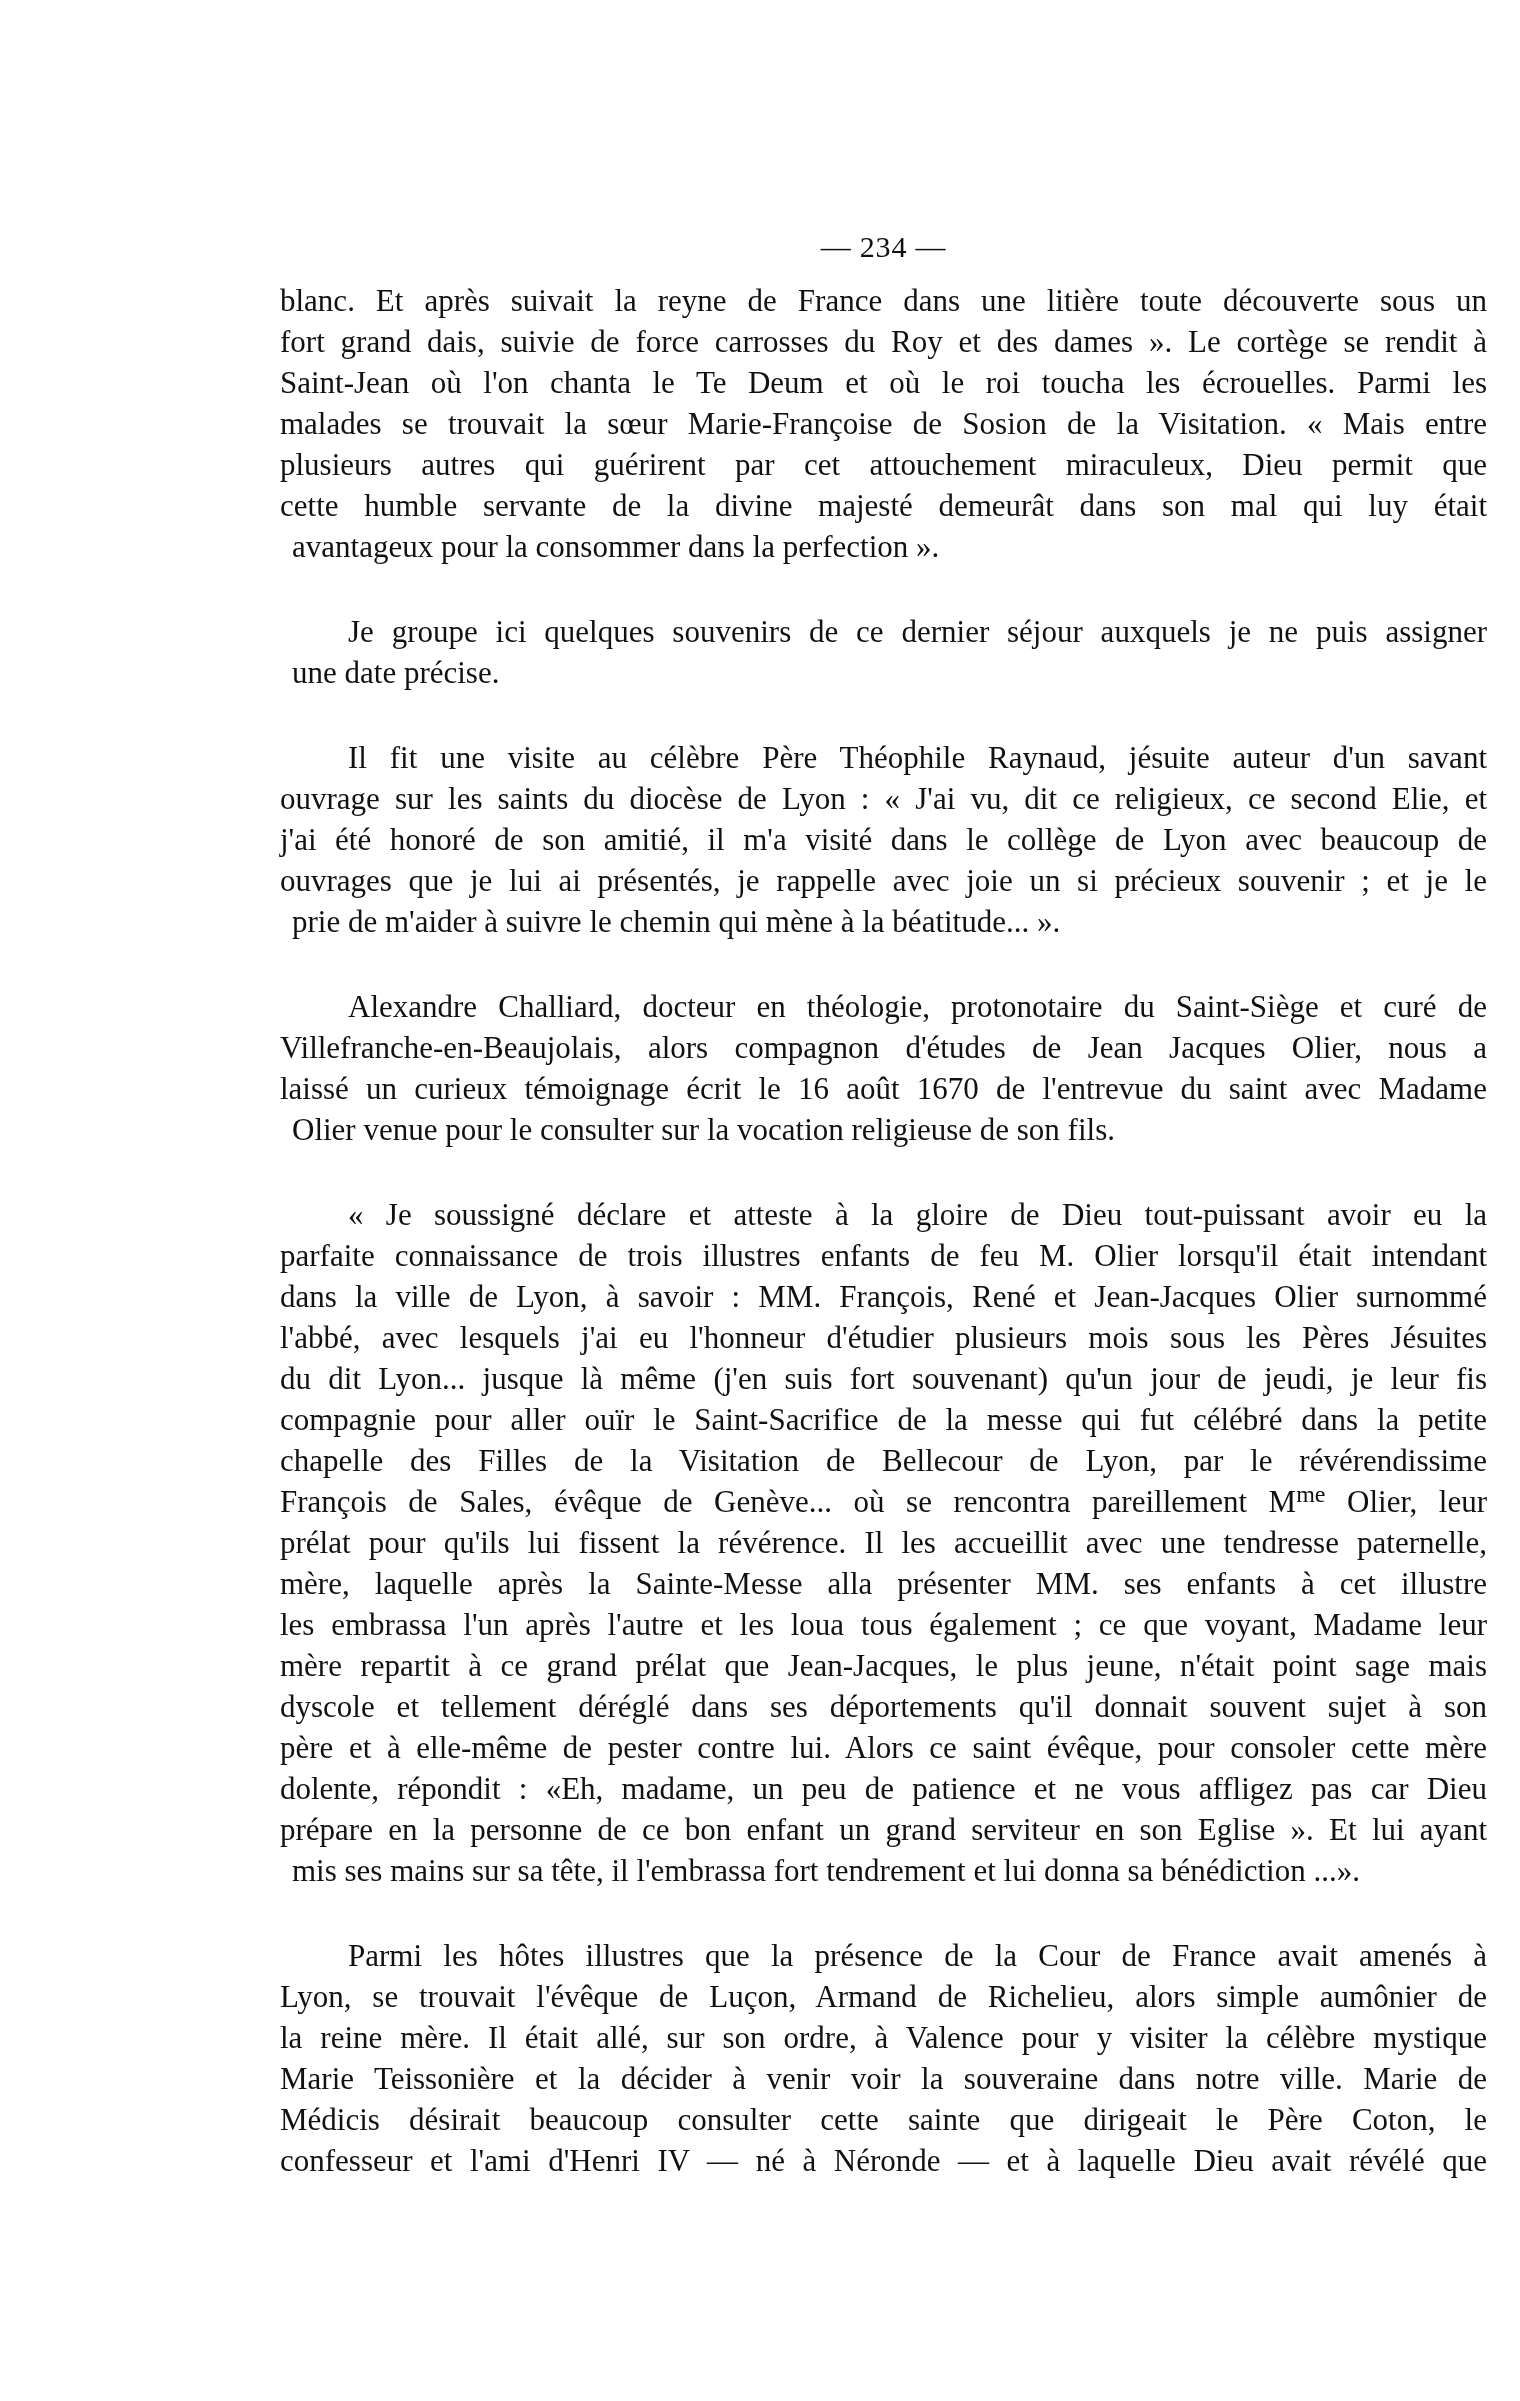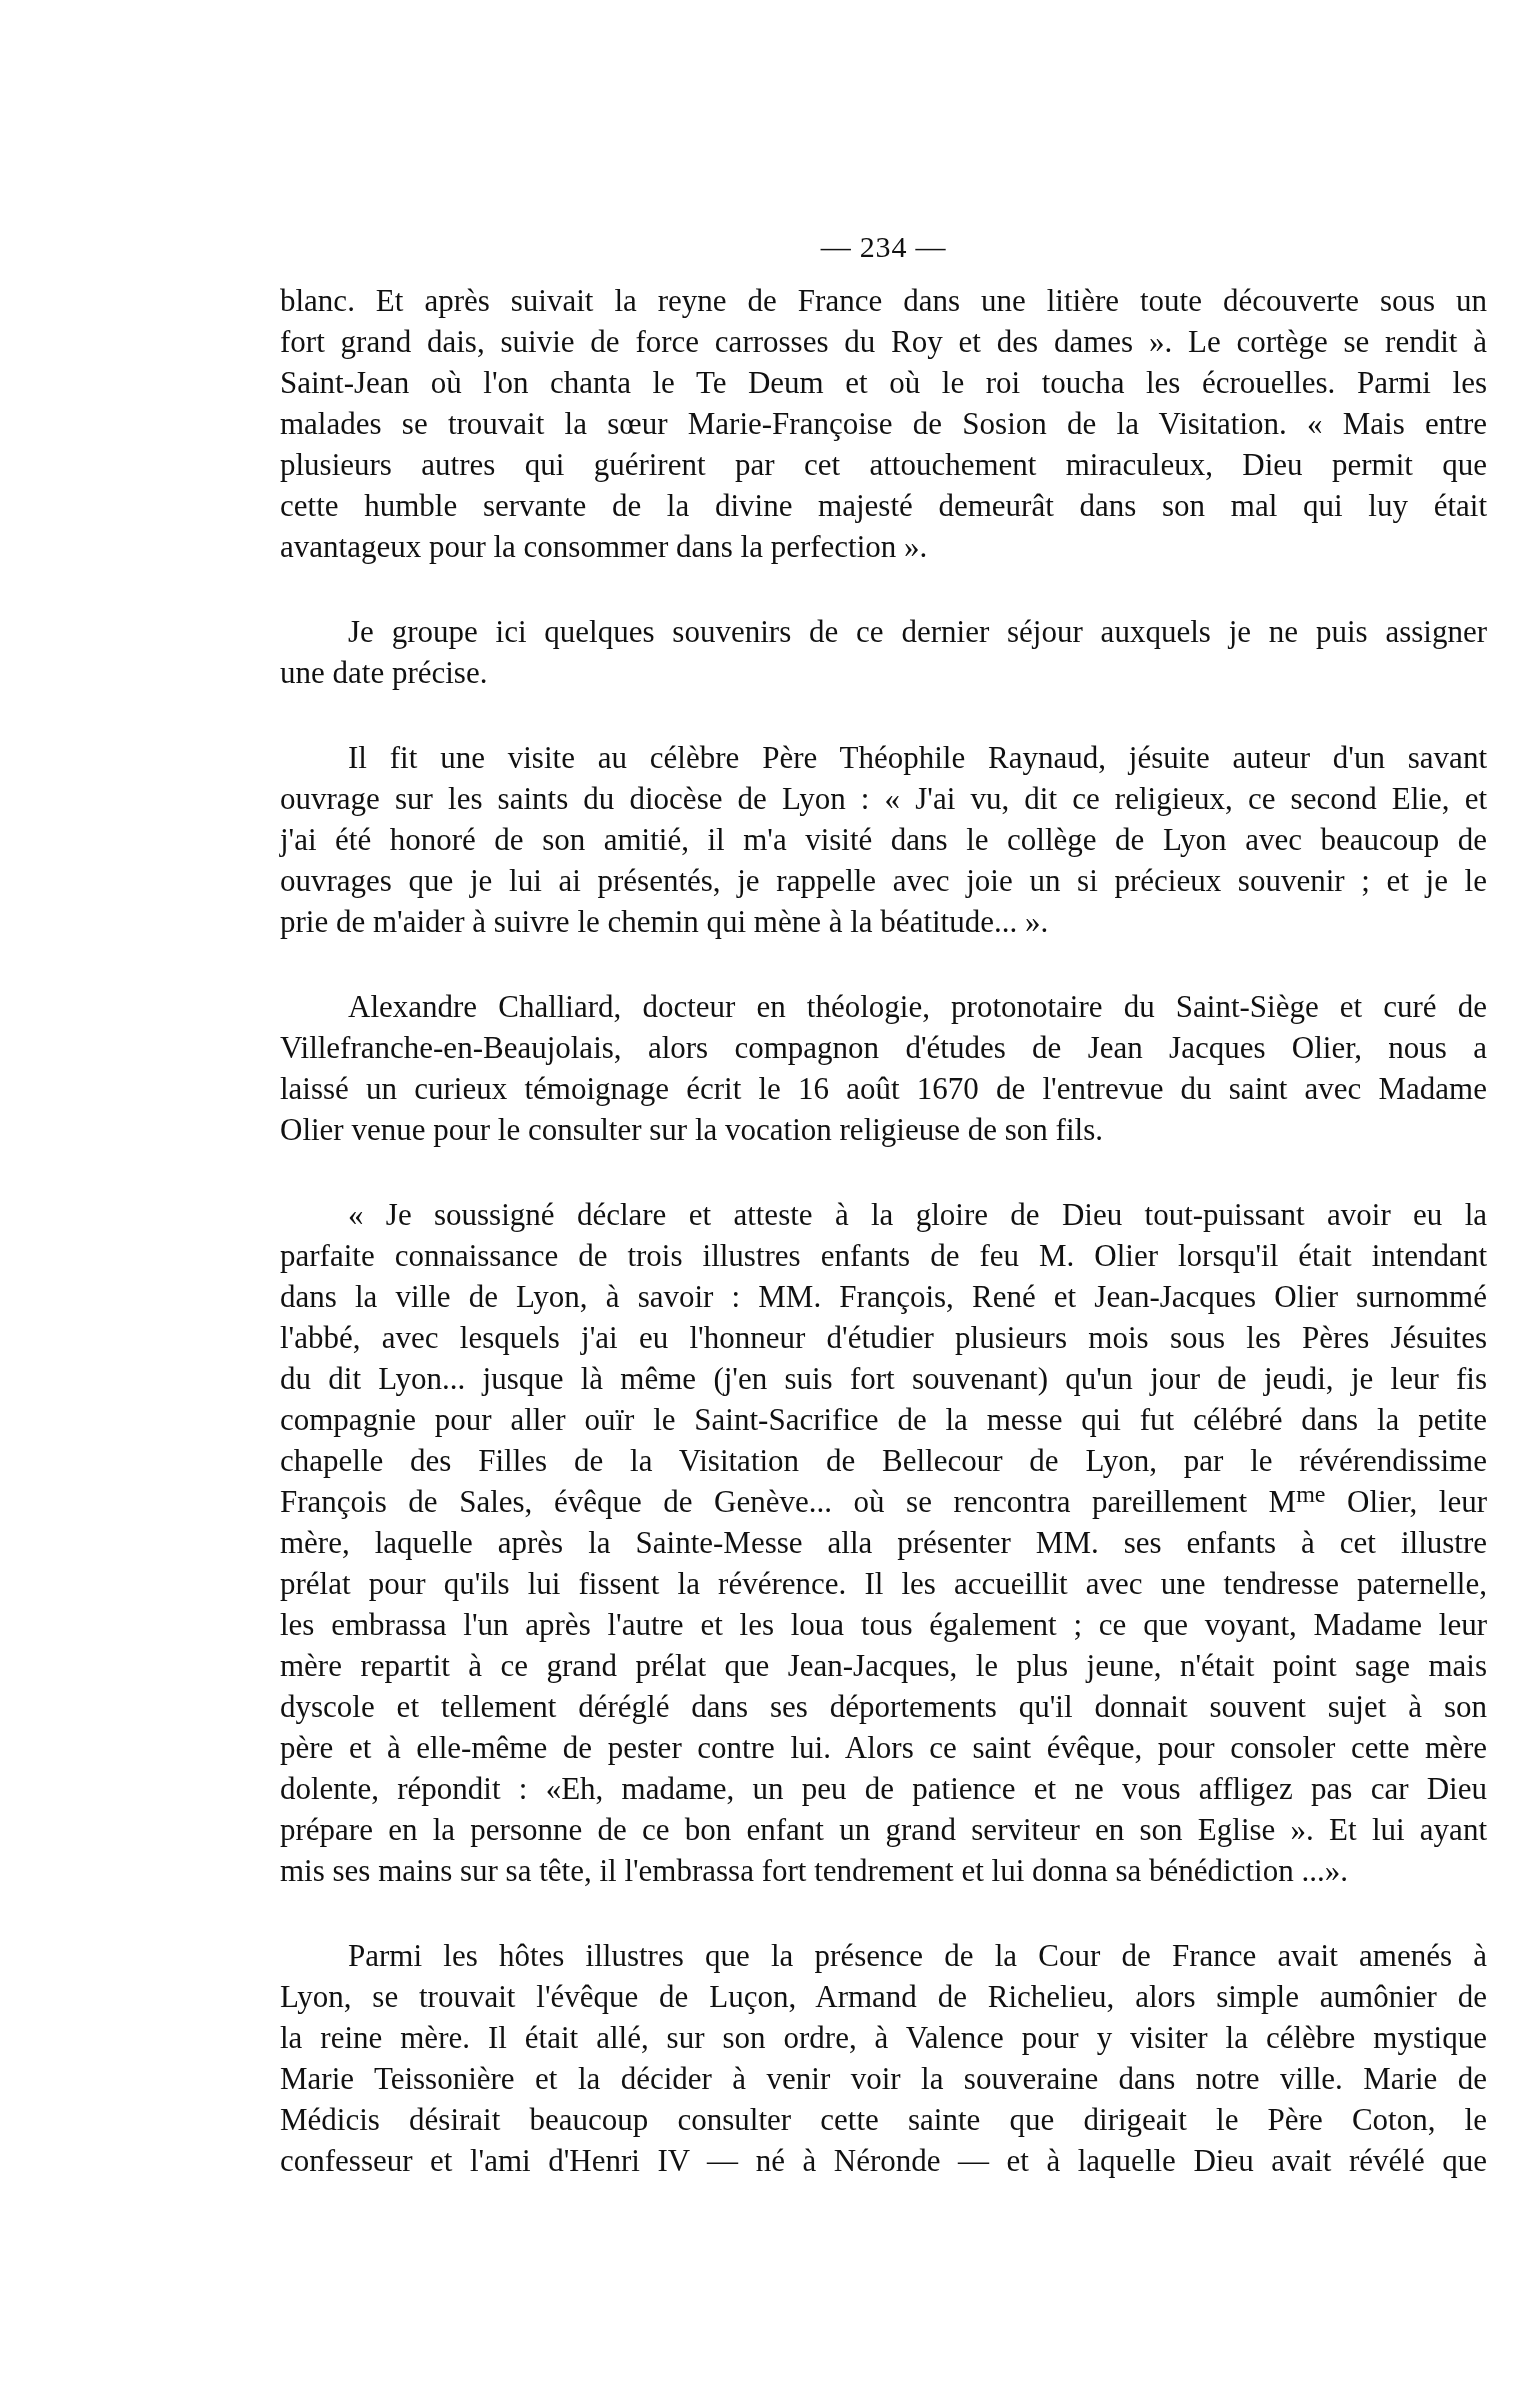--- a/index.html
+++ b/index.html
@@ -14,21 +14,21 @@
     text-align: center; font-size: 30px; line-height: 41px; letter-spacing: 0.8px;
   }
   #body-text {
     position: absolute; left: 280px; top: 280px; width: 1207px;
     font-size: 31px; line-height: 41px;
   }
   .line {
     display: block; height: 41px; white-space: nowrap; overflow: visible;
     text-align: justify; text-align-last: justify;
   }
-  .line.last { text-align: center; text-align-last: left; }
+  .line.last { text-align: center; text-align-last: left; margin-left: 12px; }
   .line.indent { padding-left: 68px; margin-top: 44px; }
   .line span.it { }
   .line sup { font-size: 24px; vertical-align: 10.5px; line-height: 0; }
 </style>
 </head>
 <body>
 
 <div id="page">
   <div id="page-number">— 234 —</div>
   <div id="body-text">
@@ -60,22 +60,22 @@
       </div>
       <div>
         <div class="line indent">« Je soussigné déclare et atteste à la gloire de Dieu tout-puissant avoir eu la</div>
         <div class="line">parfaite connaissance de trois illustres enfants de feu M. Olier lorsqu'il était intendant</div>
         <div class="line">dans la ville de Lyon, à savoir : MM. François, René et Jean-Jacques Olier surnommé</div>
         <div class="line">l'abbé, avec lesquels j'ai eu l'honneur d'étudier plusieurs mois sous les Pères Jésuites</div>
         <div class="line">du dit Lyon... jusque là même (j'en suis fort souvenant) qu'un jour de jeudi, je leur fis</div>
         <div class="line">compagnie pour aller ouïr le Saint-Sacrifice de la messe qui fut célébré dans la petite</div>
         <div class="line">chapelle des Filles de la Visitation de Bellecour de Lyon, par le révérendissime</div>
         <div class="line"><span>François de Sales, évêque de Genève... où se rencontra pareillement M</span><sup>me</sup><span> Olier, leur</span></div>
+        <div class="line">prélat pour qu'ils lui fissent la révérence. Il les accueillit avec une tendresse paternelle,</div>
         <div class="line">mère, laquelle après la Sainte-Messe alla présenter MM. ses enfants à cet illustre</div>
-        <div class="line">prélat pour qu'ils lui fissent la révérence. Il les accueillit avec une tendresse paternelle,</div>
         <div class="line">les embrassa l'un après l'autre et les loua tous également ; ce que voyant, Madame leur</div>
         <div class="line">mère repartit à ce grand prélat que Jean-Jacques, le plus jeune, n'était point sage mais</div>
         <div class="line">dyscole et tellement déréglé dans ses déportements qu'il donnait souvent sujet à son</div>
         <div class="line">père et à elle-même de pester contre lui. Alors ce saint évêque, pour consoler cette mère</div>
         <div class="line">dolente, répondit : «Eh, madame, un peu de patience et ne vous affligez pas car Dieu</div>
         <div class="line">prépare en la personne de ce bon enfant un grand serviteur en son Eglise ». Et lui ayant</div>
         <div class="line last">mis ses mains sur sa tête, il l'embrassa fort tendrement et lui donna sa bénédiction ...».</div>
       </div>
       <div>
         <div class="line indent">Parmi les hôtes illustres que la présence de la Cour de France avait amenés à</div>

